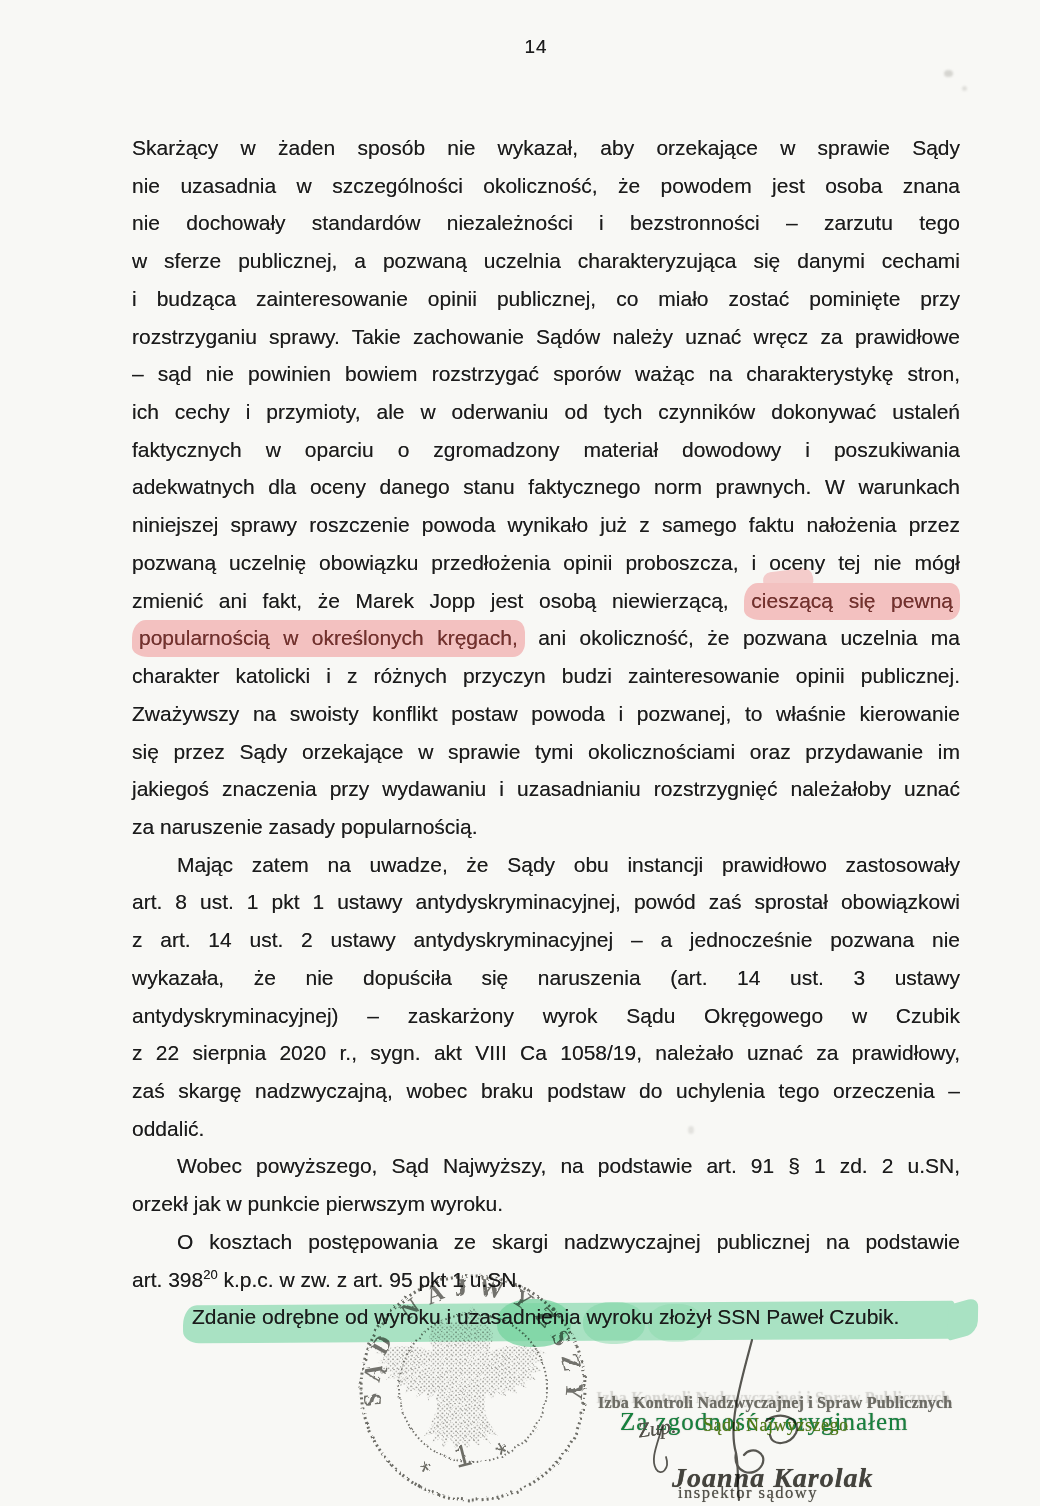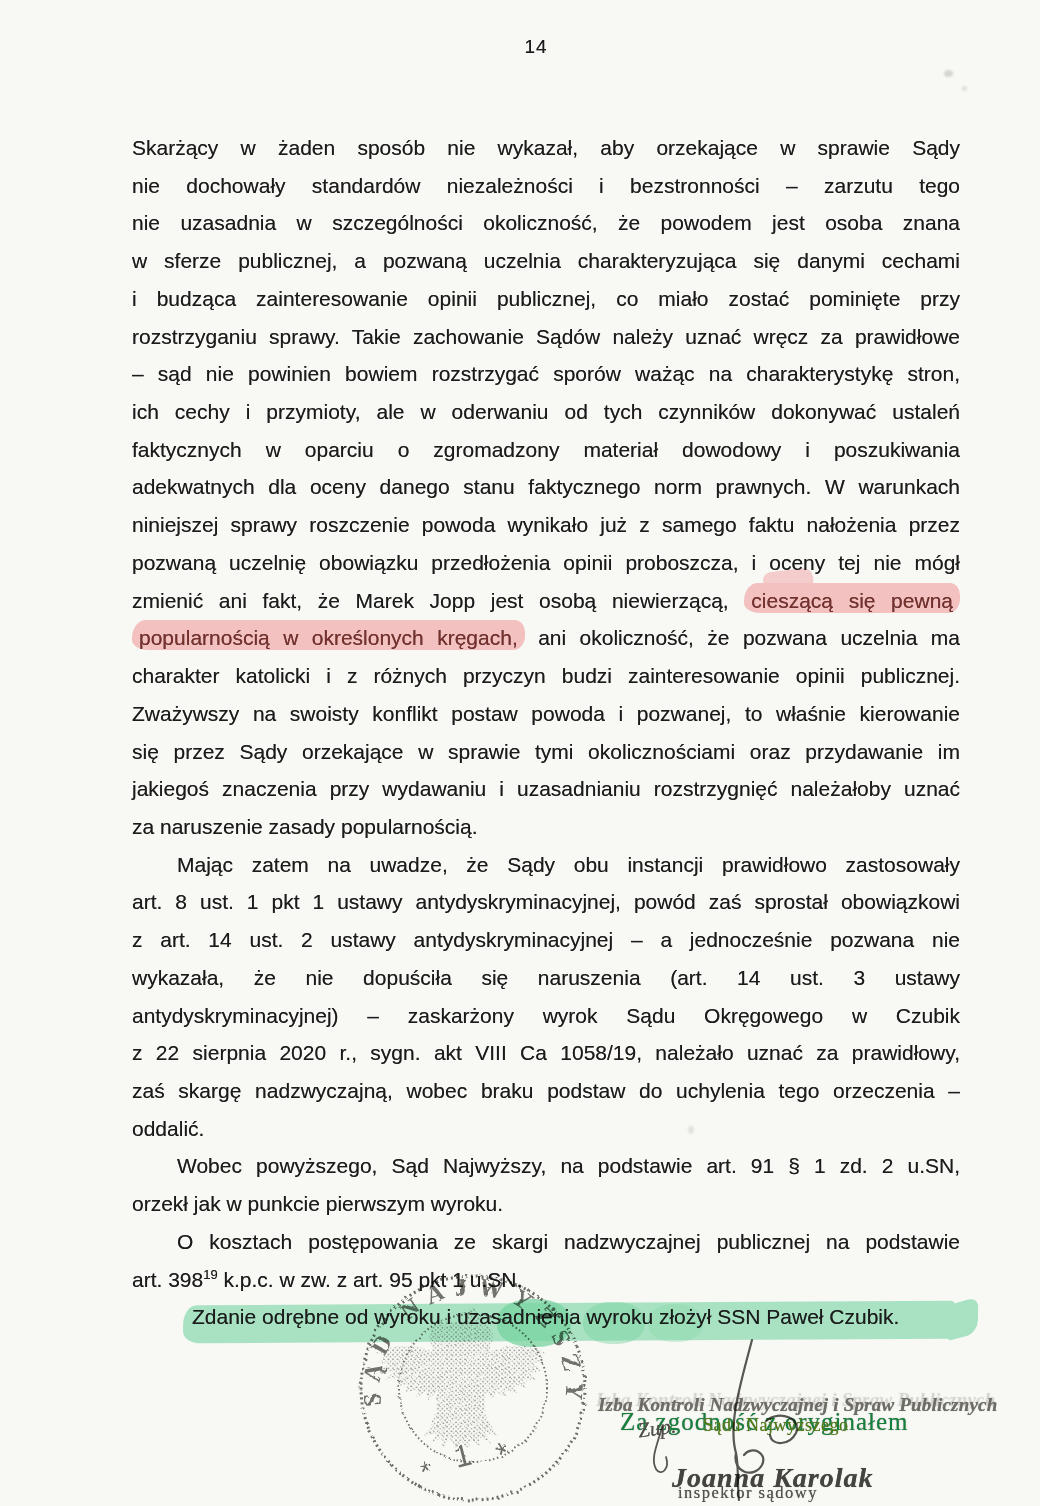--- a/index.html
+++ b/index.html
@@ -20,21 +20,21 @@
     font-size:21px; line-height:37.72px;
     text-shadow:0 0 .4px rgba(0,0,0,.55);
   }
   .tl{height:37.72px; text-align:justify; text-align-last:justify; overflow:visible;}
   .tl.last{text-align-last:left;}
   .tl.ind{text-indent:45px;}
   .tl.greenline{text-indent:60px;}
   .hl-pink{
     background:var(--pink,#f3c1c0);
     color:var(--pinktext,#76302c);
-    padding:6px 7px 1px 7px;
+    padding:6px 7px 8px 7px;
     border-radius:14px 10px 12px 16px / 18px 12px 14px 10px;
   }
   sup{font-size:13px; line-height:0;}
 
   
   .green-bar{
     position:absolute; left:183px; top:1303px; width:772px; height:38px;
     background:var(--green,#a9e2c3);
     border-radius:14px 3px 6px 16px / 20px 6px 10px 12px;
     transform:rotate(-.35deg); z-index:1;
@@ -56,24 +56,23 @@
   }
   .body-text{z-index:3; position:absolute;}
 
   
   .cert{position:absolute; z-index:5; font-family:"Liberation Serif","DejaVu Serif",serif;}
   .cert.attest{
     left:620px; top:1408px; width:260px; font-size:25px; letter-spacing:1px;
     color:#15803d; text-shadow:0 0 1.6px #b8b7b0, 0 0 .5px #9a9992; white-space:nowrap;
   }
   .cert.chamber{
-    left:598px; top:1394px; width:300px; font-size:19px; font-weight:bold;
+    left:598px; top:1394px; width:300px; font-size:16px; font-weight:bold;
     color:#6d6c65; letter-spacing:.2px; white-space:nowrap;
     text-shadow:0 0 .8px #82817a, -2px -5px 1px rgba(125,124,116,.30);
-    font-style:italic;
   }
   .cert.abbr{
     left:638px; top:1416px; font-size:21px; font-style:italic; color:#514f48;
     transform:rotate(-8deg); text-shadow:0 0 .6px #6a6860;
   }
   .cert.court{
     left:703px; top:1415px; font-size:18px; color:#4d7c0f; letter-spacing:.5px;
     text-shadow:0 0 .8px #84837b; white-space:nowrap;
   }
   .cert.signer{
@@ -106,22 +105,22 @@
 
   <div class="pink-nub"></div>
   <div class="green-bar"></div>
   <div class="green-bar-tip"></div>
   <div class="green-blob b1"></div>
   <div class="green-blob b2"></div>
   <div class="green-blob b3"></div>
 
   <div class="body-text" id="body-lines">
       <div class="tl"><span>Skarżący w żaden sposób nie wykazał, aby orzekające w sprawie Sądy</span></div>
+      <div class="tl"><span>nie uzasadnia w szczególności okoliczność, że powodem jest osoba znana</span></div>
       <div class="tl"><span>nie dochowały standardów niezależności i bezstronności – zarzutu tego</span></div>
-      <div class="tl"><span>nie uzasadnia w szczególności okoliczność, że powodem jest osoba znana</span></div>
       <div class="tl"><span>w sferze publicznej, a pozwaną uczelnia charakteryzująca się danymi cechami</span></div>
       <div class="tl"><span>i budząca zainteresowanie opinii publicznej, co miało zostać pominięte przy</span></div>
       <div class="tl"><span>rozstrzyganiu sprawy. Takie zachowanie Sądów należy uznać wręcz za prawidłowe</span></div>
       <div class="tl"><span>– sąd nie powinien bowiem rozstrzygać sporów ważąc na charakterystykę stron,</span></div>
       <div class="tl"><span>ich cechy i przymioty, ale w oderwaniu od tych czynników dokonywać ustaleń</span></div>
       <div class="tl"><span>faktycznych w oparciu o zgromadzony materiał dowodowy i poszukiwania</span></div>
       <div class="tl"><span>adekwatnych dla oceny danego stanu faktycznego norm prawnych. W warunkach</span></div>
       <div class="tl"><span>niniejszej sprawy roszczenie powoda wynikało już z samego faktu nałożenia przez</span></div>
       <div class="tl"><span>pozwaną uczelnię obowiązku przedłożenia opinii proboszcza, i oceny tej nie mógł</span></div>
       <div class="tl"><span>zmienić ani fakt, że Marek Jopp jest osobą niewierzącą, </span><span class="hl-pink">cieszącą się pewną</span></div>
@@ -135,21 +134,21 @@
       <div class="tl"><span>art. 8 ust. 1 pkt 1 ustawy antydyskryminacyjnej, powód zaś sprostał obowiązkowi</span></div>
       <div class="tl"><span>z art. 14 ust. 2 ustawy antydyskryminacyjnej – a jednocześnie pozwana nie</span></div>
       <div class="tl"><span>wykazała, że nie dopuściła się naruszenia (art. 14 ust. 3 ustawy</span></div>
       <div class="tl"><span>antydyskryminacyjnej) – zaskarżony wyrok Sądu Okręgowego w Czubik</span></div>
       <div class="tl"><span>z 22 sierpnia 2020 r., sygn. akt VIII Ca 1058/19, należało uznać za prawidłowy,</span></div>
       <div class="tl"><span>zaś skargę nadzwyczajną, wobec braku podstaw do uchylenia tego orzeczenia –</span></div>
       <div class="tl last"><span>oddalić.</span></div>
       <div class="tl ind"><span>Wobec powyższego, Sąd Najwyższy, na podstawie art. 91 § 1 zd. 2 u.SN,</span></div>
       <div class="tl last"><span>orzekł jak w punkcie pierwszym wyroku.</span></div>
       <div class="tl ind"><span>O kosztach postępowania ze skargi nadzwyczajnej publicznej na podstawie</span></div>
-      <div class="tl last"><span>art. 398</span><sup>19</sup><span> k.p.c. w zw. z art. 95 pkt 1 u.SN.</span></div>
+      <div class="tl last"><span>art. 398</span><sup>20</sup><span> k.p.c. w zw. z art. 95 pkt 1 u.SN.</span></div>
       <div class="tl last greenline"><span>Zdanie odrębne od wyroku i uzasadnienia wyroku złożył SSN Paweł Czubik.</span></div>
     </div>
 
   <svg class="stamp-svg" width="234" height="240" viewBox="0 0 234 240">
     <defs>
       <pattern id="spk" width="4.5" height="4.5" patternUnits="userSpaceOnUse">
         <circle cx="1" cy="1.2" r="0.85" fill="#3f3e38"></circle>
         <circle cx="3.2" cy="3.4" r="0.7" fill="#4c4b44"></circle>
       </pattern>
       <filter id="rgh" x="-10%" y="-10%" width="120%" height="120%">

